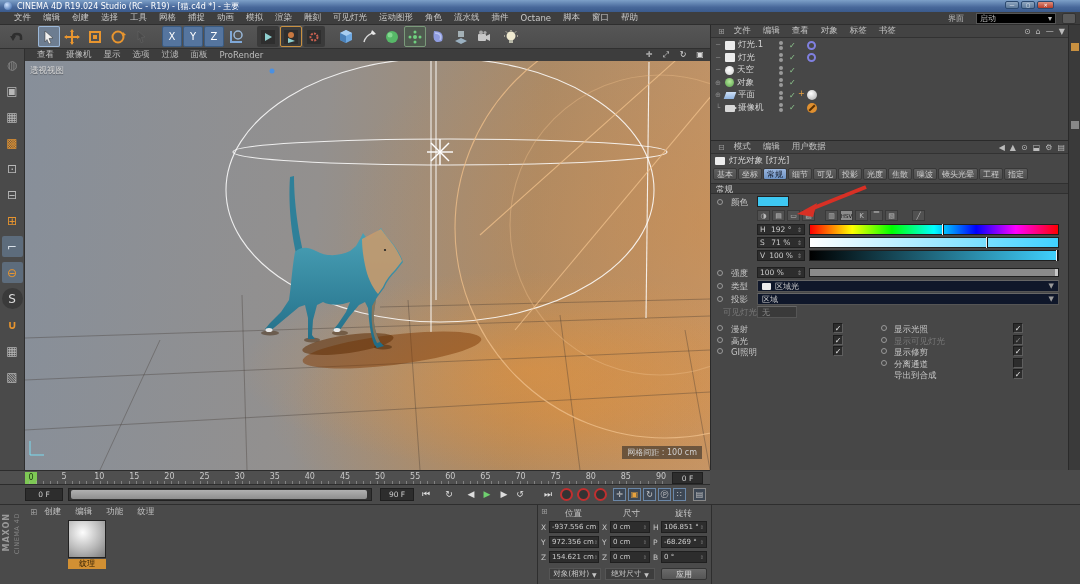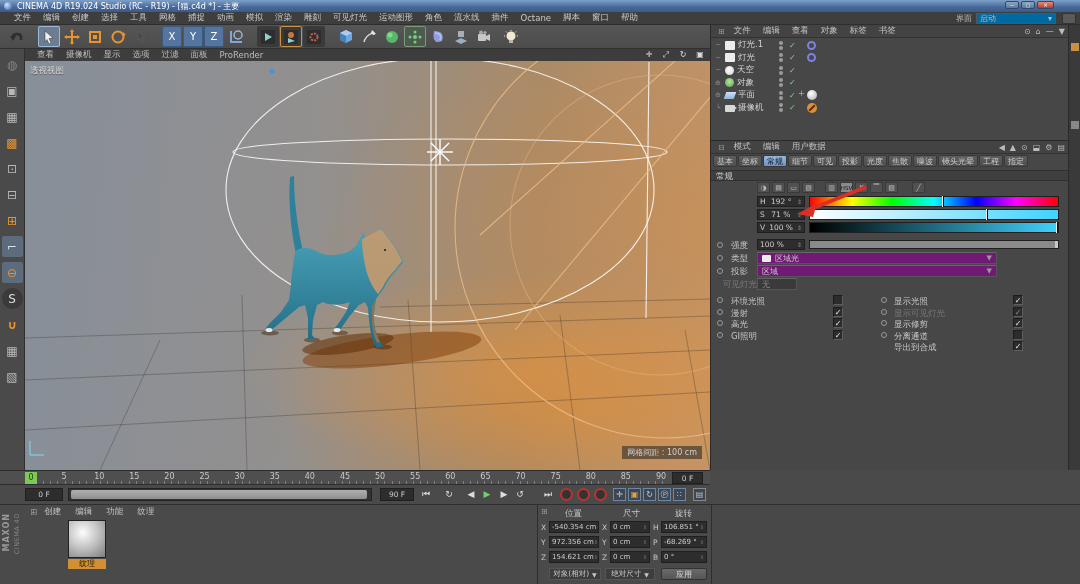--- a/index.html
+++ b/index.html
@@ -8,22 +8,22 @@
 .abs{position:absolute}
 
 #titlebar{left:0;top:0;width:1080px;height:12px;background:linear-gradient(#7da0c8,#48689a 60%,#3a5a8c);color:#fff;font-size:8px;display:flex;align-items:center;padding-left:4px}
 #titlebar .appicon{width:8px;height:8px;border-radius:50%;background:radial-gradient(circle at 35% 35%,#cfe3ff,#2d5b9e);margin-right:5px}
 .winbtns{position:absolute;right:26px;top:1px;display:flex;gap:2px}
 .winbtn{width:14px;height:8px;background:linear-gradient(#8fa6c0,#5c7899);border:1px solid #2c4a70;border-radius:2px;color:#fff;font-size:5px;line-height:6px;text-align:center}
 .winbtn.close{background:linear-gradient(#e08f7c,#b83b28);width:17px}
 
 #menubar{left:0;top:12px;width:1080px;height:13px;background:#3e3e3e;border-bottom:1px solid #2e2e2e;display:flex;align-items:center;font-size:8.5px;color:#c9c9c9;padding-left:8px}
 #menubar .mi{padding:0 6px;white-space:nowrap}
-#iface{position:absolute;right:24px;top:12px;height:13px;display:flex;align-items:center;gap:4px;font-size:8px;color:#bbb}
-#iface .sel{width:80px;height:11px;background:#0369a1;border:1px solid #555;display:flex;align-items:center;justify-content:space-between;padding:0 3px}
+#iface{position:absolute;right:24px;top:12px;height:13px;display:flex;align-items:center;gap:12px;font-size:8px;color:#bbb}
+#iface .sel{width:80px;height:11px;background:#000000;border:1px solid #555;display:flex;align-items:center;justify-content:space-between;padding:0 3px}
 #palicon{position:absolute;right:4px;top:13px;width:14px;height:11px;background:#5a5a5a;border:1px solid #333;border-radius:2px}
 
 #toolbar{left:0;top:25px;width:1080px;height:24px;background:linear-gradient(#565656,#4c4c4c);border-bottom:1px solid #303030;display:flex;align-items:center;padding-left:6px;gap:1px}
 .tbtn{width:22px;height:21px;display:flex;align-items:center;justify-content:center;font-size:12px;color:#bbb;border-radius:2px;flex:0 0 auto}
 .tbtn.sel{background:#6d7d91;box-shadow:inset 0 0 0 1px #9cb8d8}
 .tsep{width:8px;flex:0 0 auto}
 
 #leftbar{left:0;top:49px;width:25px;height:421px;background:#4a4a4a;border-right:1px solid #2f2f2f}
 #leftbar .lbtn{position:relative;width:21px;height:21px;margin:5px auto 4px;display:flex;align-items:center;justify-content:center;font-size:12px;border-radius:2px}
 
@@ -83,21 +83,21 @@
 .hrow{position:relative;height:13px}
 .hbox{position:absolute;left:46px;top:0;width:48px;height:11px;background:#2d2d2d;border:1px solid #1f1f1f;color:#ccc;font-size:7.5px;display:flex;align-items:center;padding:0 2px;justify-content:space-between;white-space:nowrap}
 .hbar{position:absolute;left:98px;top:0;width:250px;height:11px;border:1px solid #1f1f1f}
 .hmark{position:absolute;top:-1px;width:2px;height:11px;background:#111;border-left:1px solid #eee}
 .gradH{background:linear-gradient(90deg,#f00,#ff0 17%,#0f0 33%,#0ff 50%,#00f 67%,#f0f 83%,#f00)}
 .gradS{background:linear-gradient(90deg,#fff,#40d2ff)}
 .gradV{background:linear-gradient(90deg,#000,#40d2ff)}
 .valbox{position:absolute;left:46px;top:0;width:48px;height:11px;background:#2d2d2d;border:1px solid #1f1f1f;color:#ccc;font-size:7.5px;display:flex;align-items:center;padding:0 2px;justify-content:space-between;white-space:nowrap}
 .slider{position:absolute;left:98px;top:1px;width:250px;height:9px;background:#8a8a8a;border:1px solid #1f1f1f}
 .slider::after{content:"";position:absolute;right:0;top:0;width:3px;height:100%;background:#c8c8c8}
-.ddown{position:absolute;left:46px;top:0;width:240px;height:12px;background:#701a75;border:1px solid #555;border-top-color:#666;color:#ccc;font-size:8px;display:flex;align-items:center;padding:0 4px;gap:4px;white-space:nowrap}
+.ddown{position:absolute;left:46px;top:0;width:302px;height:12px;background:#0f172a;border:1px solid #555;border-top-color:#666;color:#ccc;font-size:8px;display:flex;align-items:center;padding:0 4px;gap:4px;white-space:nowrap}
 .ddown .arr{margin-left:auto;color:#999;font-size:7px}
 .ddown .dicon{width:9px;height:7px;background:#ececec;border-radius:1px;flex:0 0 auto}
 .ckrow{position:relative;height:11.5px;font-size:8.5px;color:#c6c6c6}
 .ck{position:absolute;width:10px;height:10px;background:#2c2c2c;border:1px solid #1c1c1c;border-bottom-color:#5e5e5e;border-right-color:#5e5e5e;color:#e6e6e6;font-size:8px;line-height:9px;text-align:center}
 .ck.dis{color:#8a8a8a}
 
 #rstrip{left:1068px;top:25px;width:12px;height:445px;background:#3a3a3a;border-left:1px solid #2a2a2a}
 
 #ruler{left:0;top:470px;width:710px;height:15px;background:#4f4f4f;border-top:1px solid #2c2c2c;border-bottom:1px solid #2c2c2c}
 #ruler::after{content:"";position:absolute;left:29px;bottom:0;width:640px;height:3px;background:repeating-linear-gradient(90deg,rgba(170,170,170,.55) 0 1px,transparent 1px 7.11px)}
@@ -534,37 +534,46 @@
           </span>
         <span class="pright">
           <span>◀</span>
           <span>▲</span>
           <span>⊙</span>
           <span>⬓</span>
           <span>⚙</span>
           <span>▤</span>
         </span>
       </div>
+      <div id="amtitle">
+        <span class="licon"></span>
+        <span>灯光对象 [灯光]</span>
+      </div>
       <div id="tabs">
 
       <span class="tab">基本</span>
           <span class="tab">坐标</span>
           <span class="tab active">常规</span>
           <span class="tab">细节</span>
           <span class="tab">可见</span>
           <span class="tab">投影</span>
           <span class="tab">光度</span>
           <span class="tab">焦散</span>
           <span class="tab">噪波</span>
           <span class="tab">镜头光晕</span>
           <span class="tab">工程</span>
           <span class="tab">指定</span>
         </div>
       <div class="sechdr">常规</div>
 
+      <div class="arow" style="margin-top:2px">
+        <span class="aprefix"></span>
+        <span class="albl">颜色</span>
+        <span id="swatch" style="background: rgb(62, 200, 242);"></span>
+      </div>
       <div style="display:flex;gap:2px;padding:1px 0 3px 46px">
         <span class="pick">◑</span>
         <span class="pick">▤</span>
         <span class="pick">▭</span>
         <span class="pick">▨</span>
         <span style="width:6px"></span>
         <span class="pick">▥</span>
         <span class="pick active">HSV</span>
         <span class="pick">K</span>
         <span class="pick">▔</span>
@@ -638,25 +647,20 @@
         <span class="albl dis" style="left:12px">可见灯光</span>
         <div class="ddown" style="width:40px;background:#3a3a3a;color:#888">
             <span>无</span>
           </div>
       </div>
 
       <div style="position:relative;margin-top:4px" id="ckblock">
         <div id="cksL">
 
 
-            <div class="ckrow">
-              <span class="aprefix" style="top:2px"></span>
-              <span class="albl">环境光照</span>
-              <span class="ck" style="left:122px"></span>
-            </div>
 
             <div class="ckrow">
               <span class="aprefix" style="top:2px"></span>
               <span class="albl">漫射</span>
               <span class="ck" style="left:122px">✓</span>
             </div>
 
             <div class="ckrow">
               <span class="aprefix" style="top:2px"></span>
               <span class="albl">高光</span>
@@ -788,21 +792,21 @@
       <div id="matname">纹理</div>
     </div>
     <div id="coords">
       <span class="micon" style="position:absolute;left:2px;top:2px;color:#999;font-size:8px">⊞</span>
       <span class="ghdr" style="left:26px">位置</span>
       <span class="ghdr" style="left:84px">尺寸</span>
       <span class="ghdr" style="left:136px">旋转</span>
 
       <span class="claby" style="left:2px;top:18px">X</span>
       <div class="cfield" style="left:10px;top:16px;width:50px">
-          <span>-540.354 cm</span>
+          <span>-937.556 cm</span>
           <span style="color:#777;font-size:5px">⇕</span>
         </div>
       <span class="claby" style="left:63px;top:18px">X</span>
       <div class="cfield" style="left:71px;top:16px;width:40px">
           <span>0 cm</span>
           <span style="color:#777;font-size:5px">⇕</span>
         </div>
       <span class="claby" style="left:114px;top:18px">H</span>
       <div class="cfield" style="left:122px;top:16px;width:46px">
           <span>106.851 °</span>

